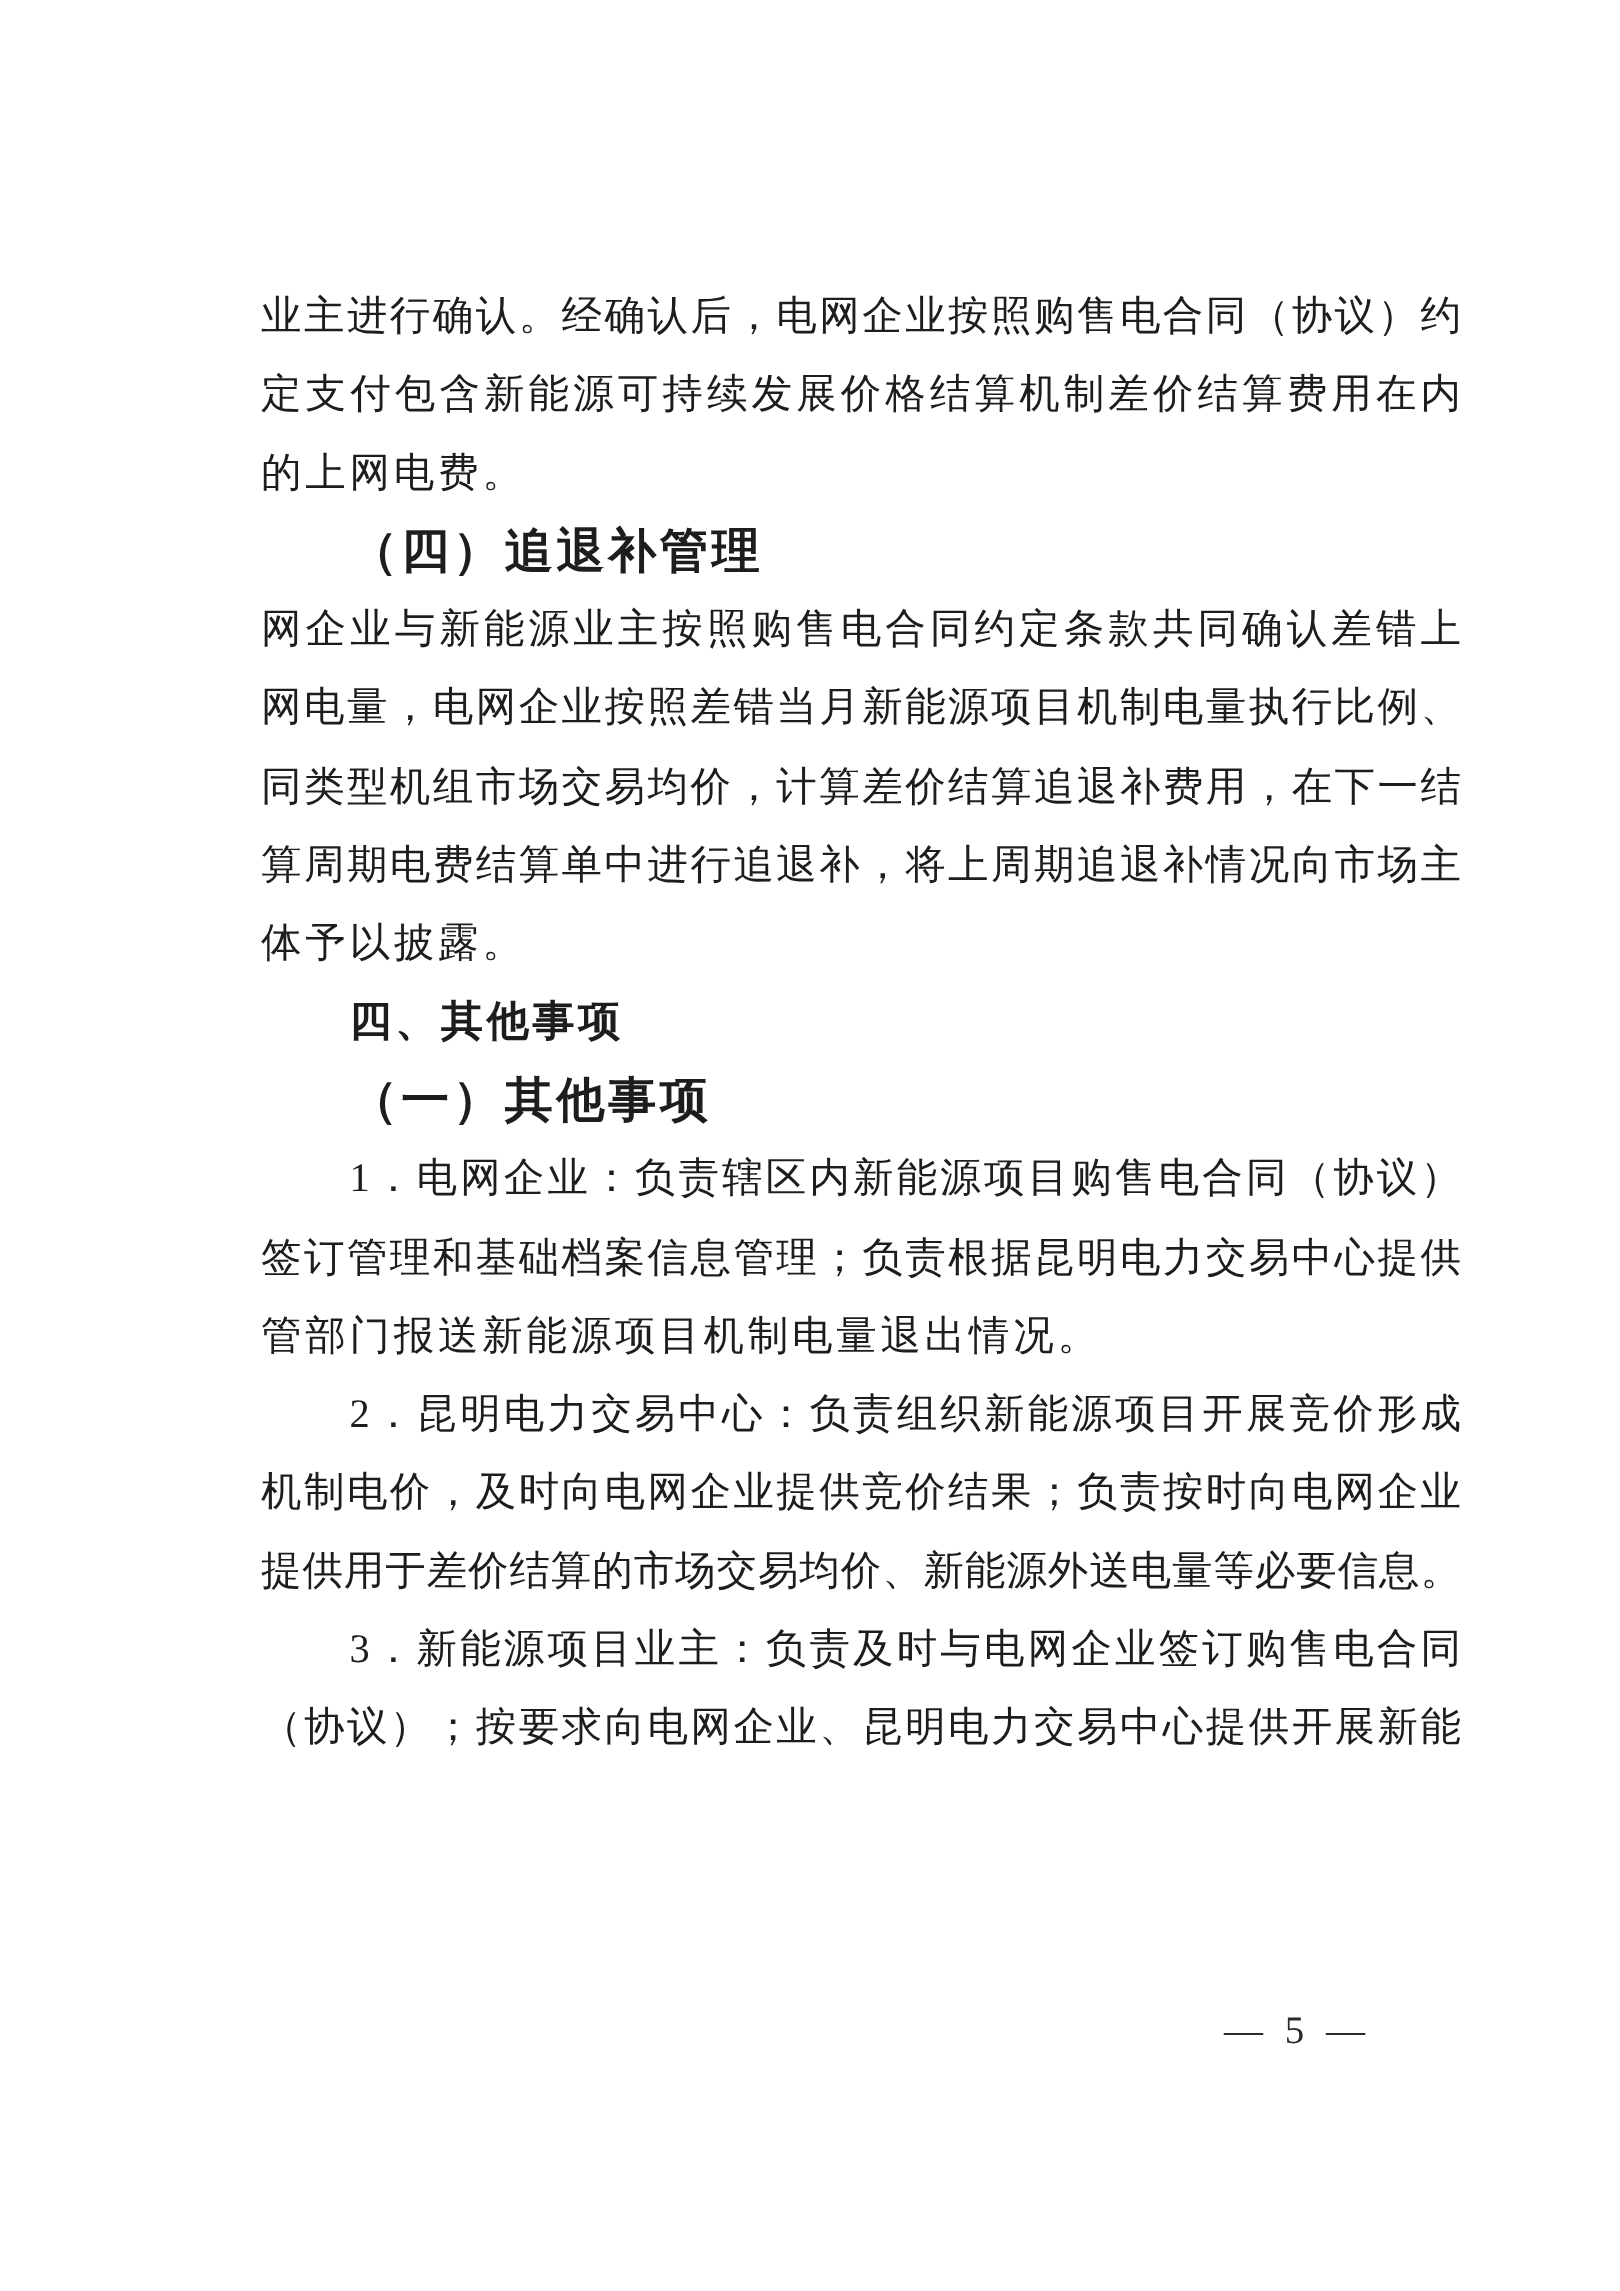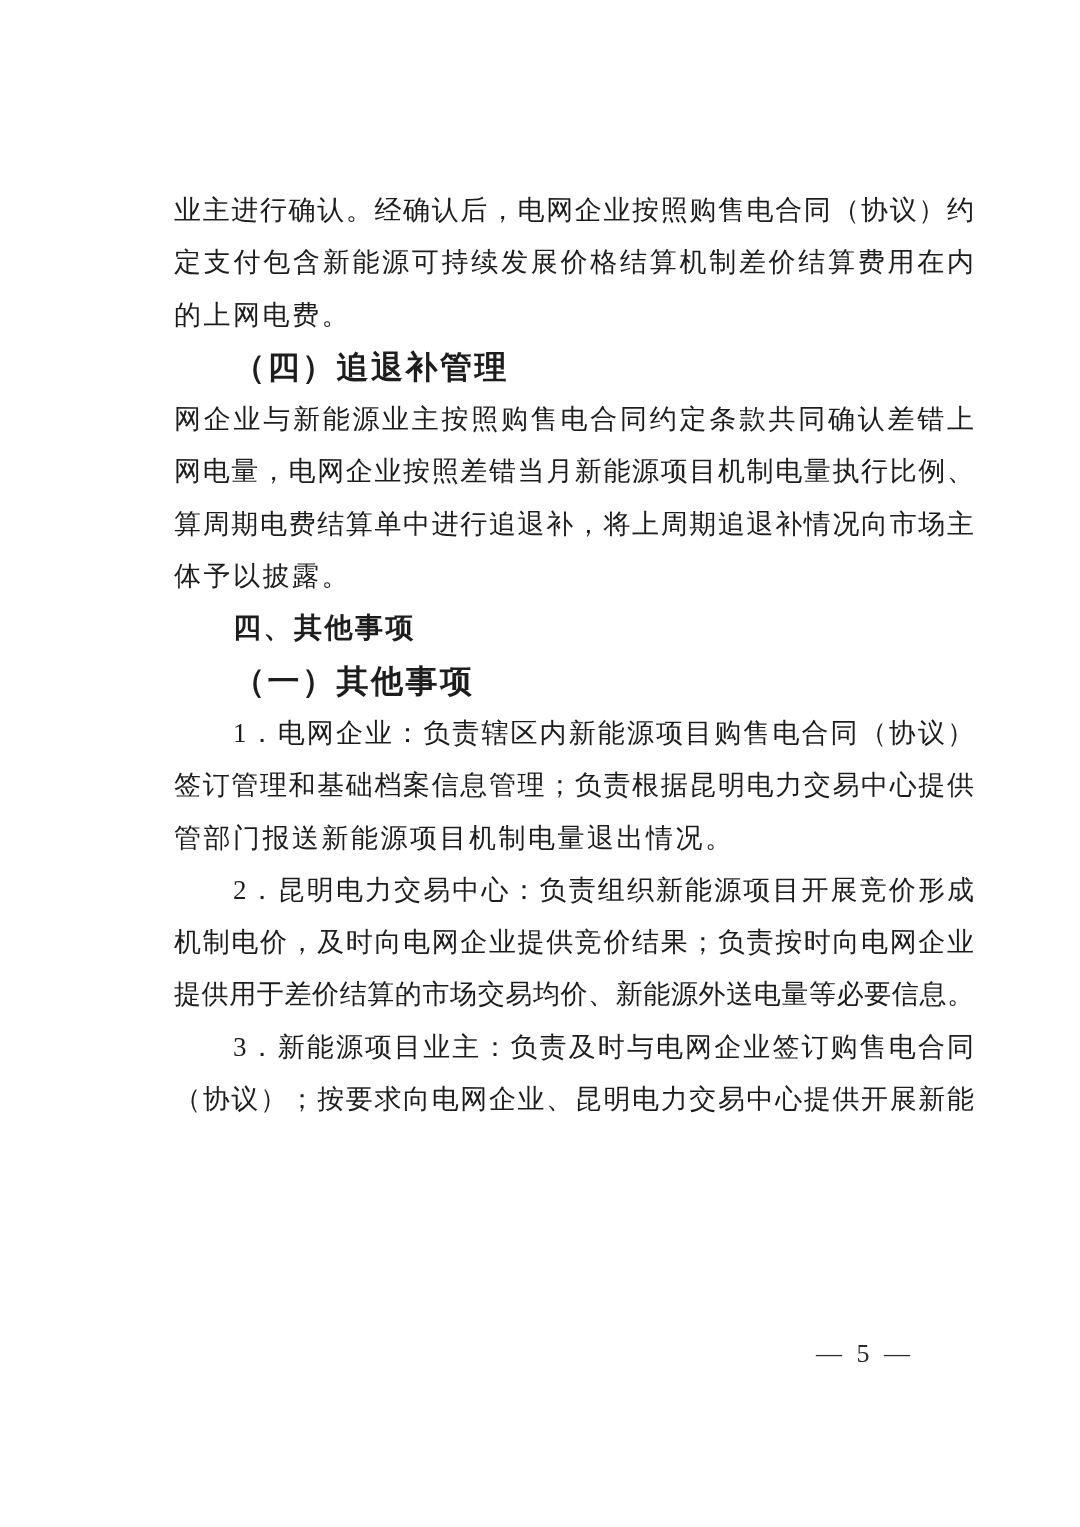--- a/index.html
+++ b/index.html
@@ -70,20 +70,21 @@
 <body>
 
 <div class="page">
   <div class="content">
       <div class="line">业主进行确认。经确认后，电网企业按照购售电合同（协议）约</div>
       <div class="line">定支付包含新能源可持续发展价格结算机制差价结算费用在内</div>
       <div class="line endline">的上网电费。</div>
       <div class="line h-kai indent">（四）追退补管理</div>
       <div class="line">网企业与新能源业主按照购售电合同约定条款共同确认差错上</div>
       <div class="line">网电量，电网企业按照差错当月新能源项目机制电量执行比例、</div>
+      <div class="line">同类型机组市场交易均价，计算差价结算追退补费用，在下一结</div>
       <div class="line">算周期电费结算单中进行追退补，将上周期追退补情况向市场主</div>
       <div class="line endline">体予以披露。</div>
       <div class="line h-hei indent">四、其他事项</div>
       <div class="line h-kai indent">（一）其他事项</div>
       <div class="line indent">1．电网企业：负责辖区内新能源项目购售电合同（协议）</div>
       <div class="line">签订管理和基础档案信息管理；负责根据昆明电力交易中心提供</div>
       <div class="line endline">管部门报送新能源项目机制电量退出情况。</div>
       <div class="line indent">2．昆明电力交易中心：负责组织新能源项目开展竞价形成</div>
       <div class="line">机制电价，及时向电网企业提供竞价结果；负责按时向电网企业</div>
       <div class="line">提供用于差价结算的市场交易均价、新能源外送电量等必要信息。</div>

